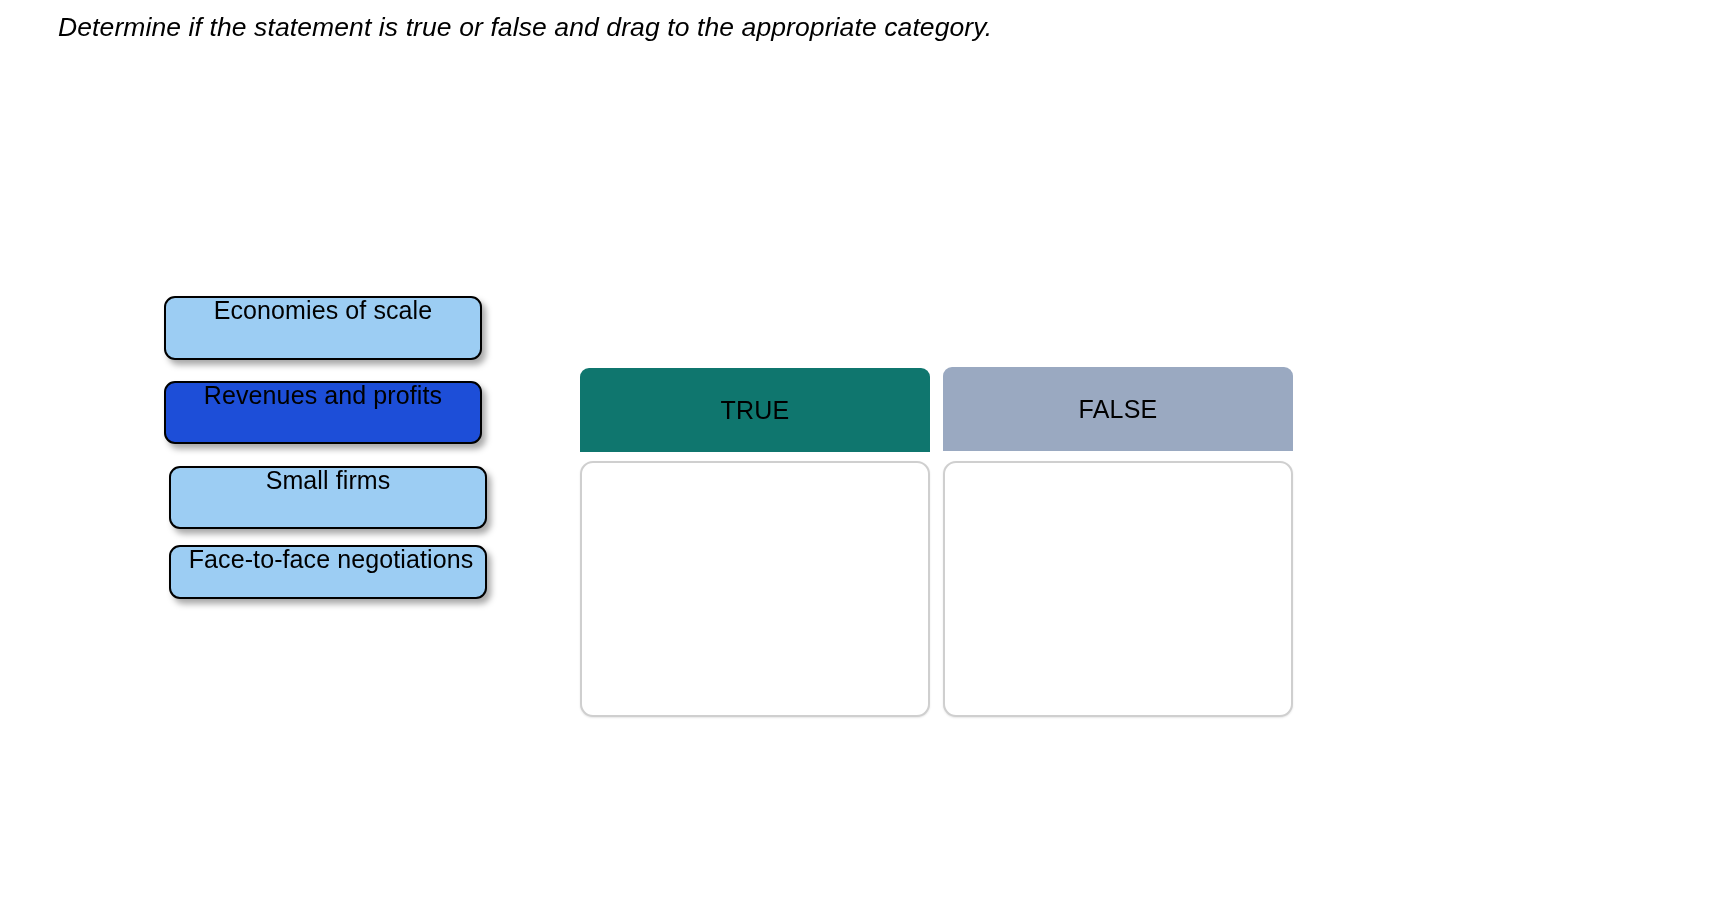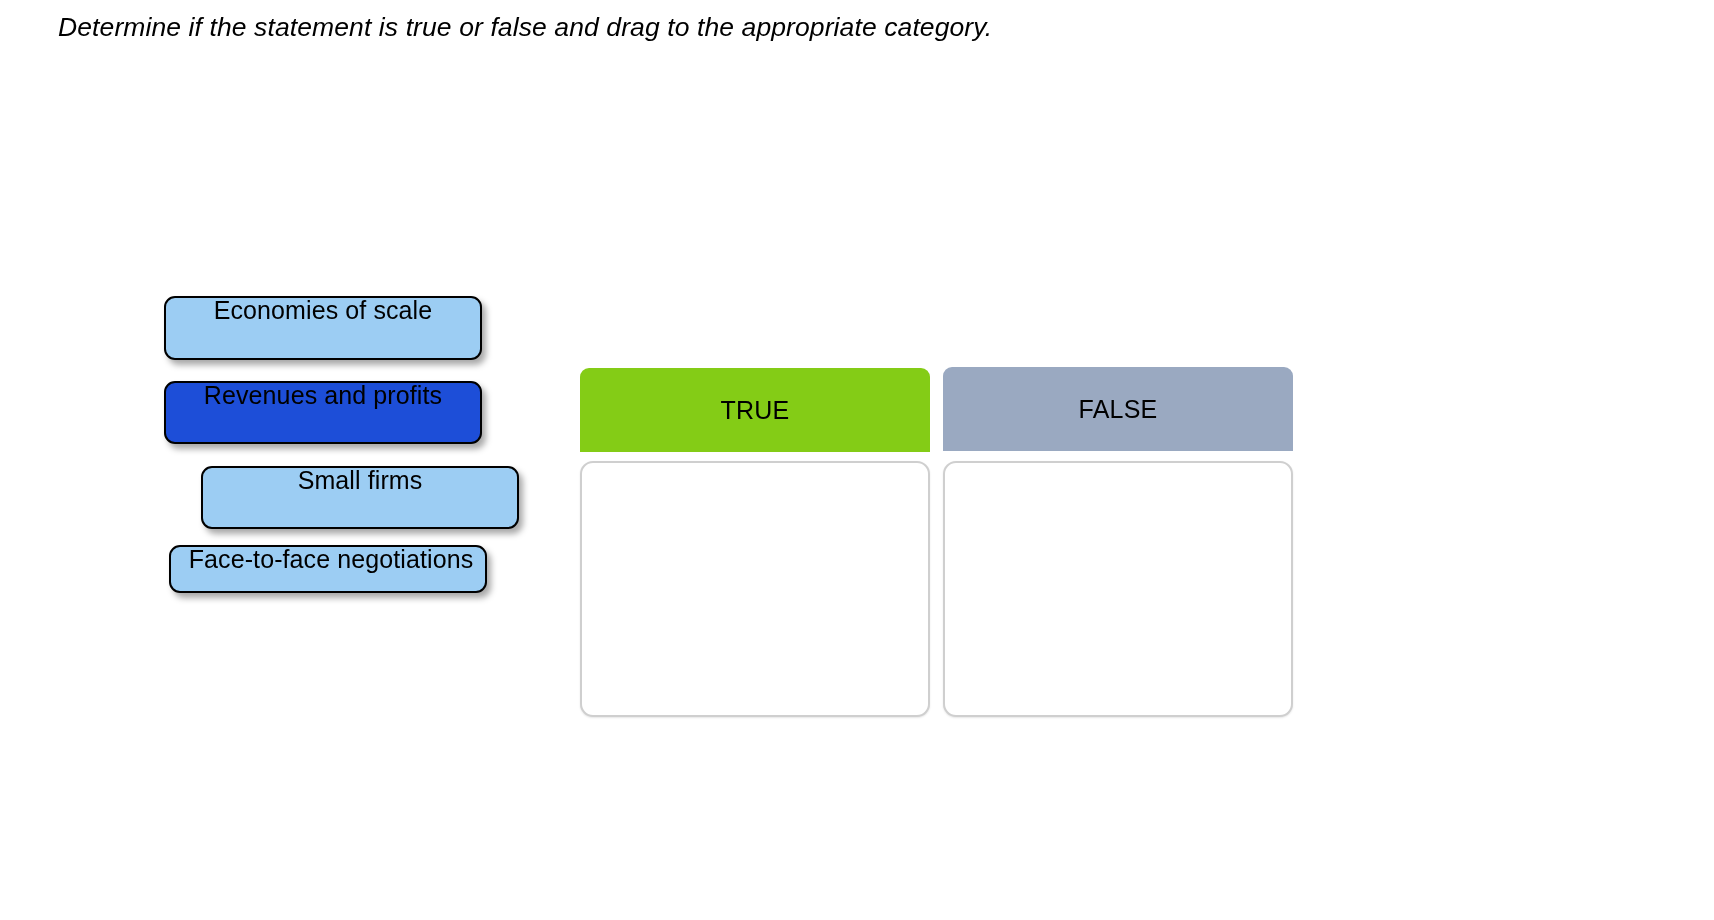--- a/index.html
+++ b/index.html
@@ -97,31 +97,31 @@
   <div class="line">Determine if the statement is true or false and drag to the appropriate category.</div>
 </div>
 
 <div id="source-list">
   <div class="drag-item" style="left: 164px; top: 296px; width: 318px; height: 64px; background: rgb(156, 205, 243); border-color: rgb(0, 0, 0);">
     <span class="label">Economies of scale</span>
   </div>
   <div class="drag-item" style="left: 164px; top: 381px; width: 318px; height: 63px; background: #1d4ed8; border-color: rgb(0, 0, 0);">
     <span class="label">Revenues and profits</span>
   </div>
-  <div class="drag-item" style="left: 169px; top: 466px; width: 318px; height: 63px; background: rgb(156, 205, 243); border-color: rgb(0, 0, 0); margin-left: 32px;">
+  <div class="drag-item" style="left: 169px; top: 466px; width: 318px; height: 63px; background: rgb(156, 205, 243); border-color: rgb(0, 0, 0);">
     <span class="label">Small firms</span>
   </div>
-  <div class="drag-item" style="left: 169px; top: 545px; width: 318px; height: 48px; background: rgb(156, 205, 243); border-color: rgb(0, 0, 0); padding-left: 6px;">
+  <div class="drag-item" style="left: 169px; top: 545px; width: 318px; height: 54px; background: rgb(156, 205, 243); border-color: rgb(0, 0, 0); padding-left: 6px;">
     <span class="label">Face-to-face negotiations</span>
   </div>
 </div>
 
 <div id="categories">
   <div class="category">
-    <div class="cat-header" style="left: 580px; top: 368px; width: 350px; height: 84px; background: #84cc16;">
+    <div class="cat-header" style="left: 580px; top: 368px; width: 350px; height: 84px; background: #0f766e;">
       <span>TRUE</span>
     </div>
     <div class="cat-dropzone" style="left: 580px; top: 461px; width: 350px; height: 256px; border-color: rgb(207, 207, 207);"></div>
   </div>
   <div class="category">
     <div class="cat-header" style="left: 943px; top: 367px; width: 350px; height: 84px; background: rgb(154, 169, 193);">
       <span>FALSE</span>
     </div>
     <div class="cat-dropzone" style="left: 943px; top: 461px; width: 350px; height: 256px; border-color: rgb(207, 207, 207);"></div>
   </div>

